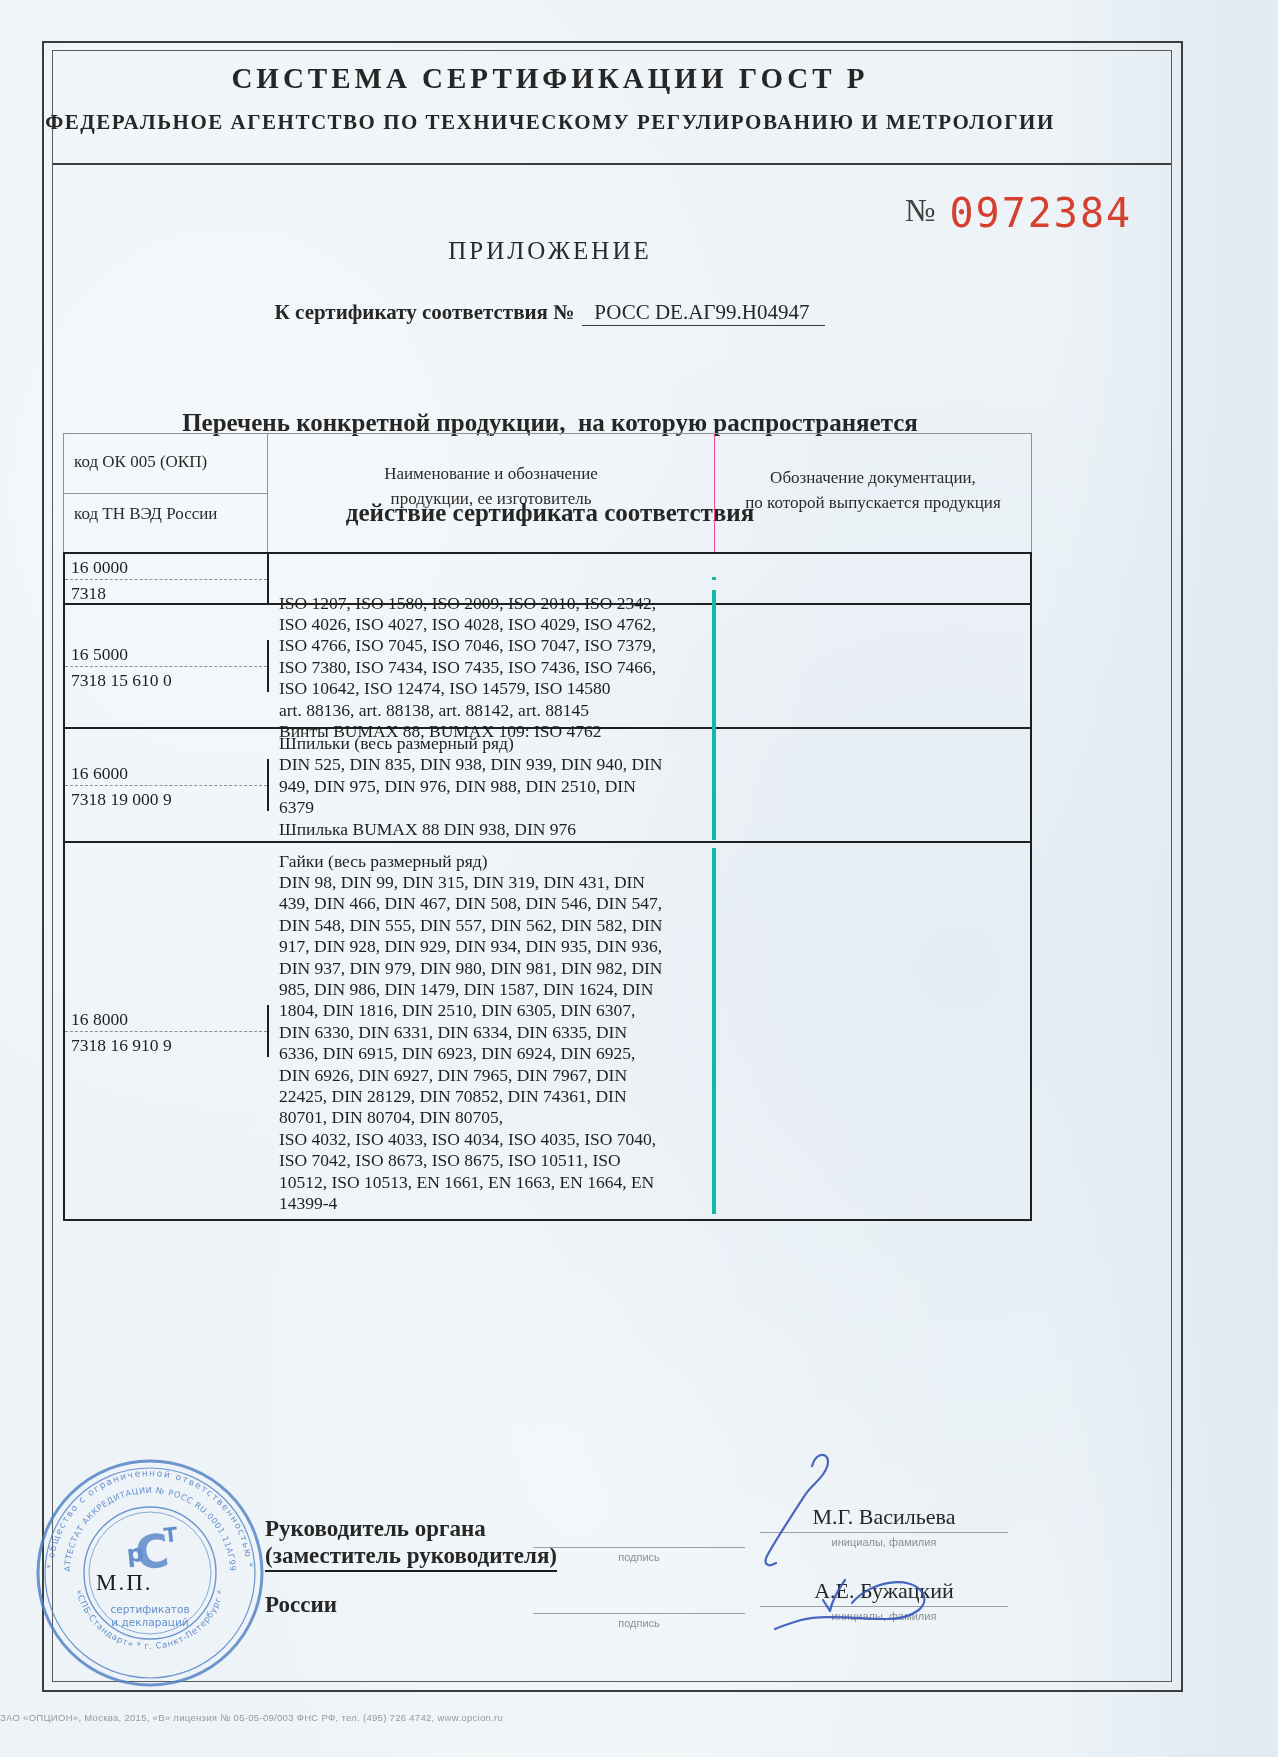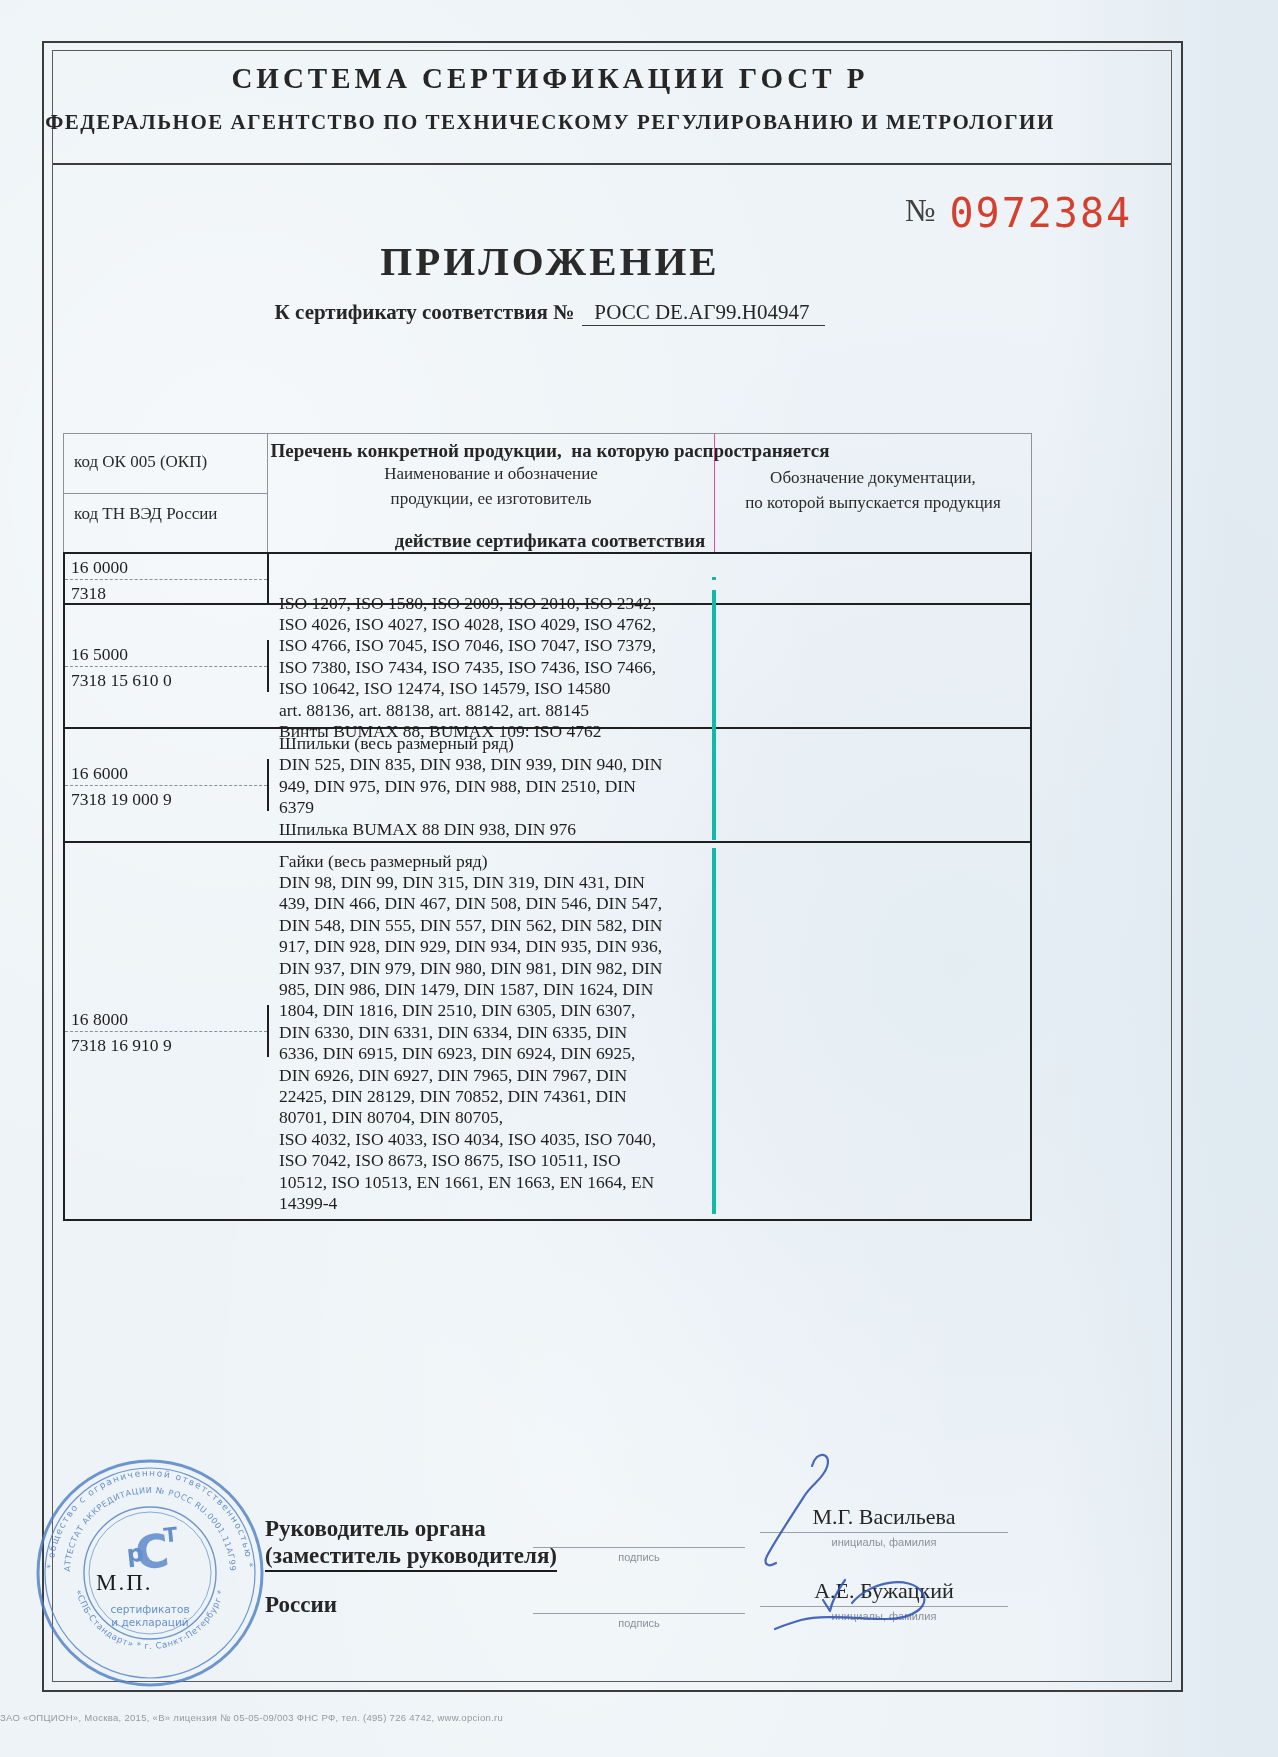--- a/index.html
+++ b/index.html
@@ -19,25 +19,25 @@
   .frame-inner{left:52px;top:50px;width:1120px;height:1632px;border:1px solid #5a5a5a;box-sizing:border-box;}
   .header-rule{left:53px;top:163px;width:1118px;border-top:2px solid #3c3c3c;}
   
   .titlebox{left:40px;width:1020px;text-align:center;white-space:nowrap;}
   .t-system{top:62px;font-size:29px;font-weight:bold;letter-spacing:4px;color:#262626;}
   .t-agency{top:110px;font-size:21px;font-weight:bold;letter-spacing:1.5px;color:#262626;}
   
   .regnum{left:905px;top:194px;display:flex;align-items:flex-start;gap:14px;}
   .regnum .no{font-size:32px;color:#41403e;line-height:1;}
   .regnum .digits{font-family:"DejaVu Sans Mono",monospace;font-size:40px;line-height:.95;color:#d5402e;letter-spacing:2px;}
-  .t-doc{top:237px;font-size:41px;font-weight:bold;letter-spacing:3px;color:#2a2a2a;}
+  .t-doc{top:237px;font-size:25px;font-weight:normal;letter-spacing:3px;color:#2a2a2a;}
   .certline{top:300px;font-size:21px;color:#262626;}
   .certline .pre{font-weight:bold;}
   .certline .val{font-weight:normal;border-bottom:1.5px solid #3a3a3a;padding:0 16px 1px 12px;margin-left:8px;}
-  .purpose{top:376px;font-size:19px;font-weight:bold;color:#262626;line-height:30px;white-space:pre;}
+  .purpose{top:348px;font-size:25px;font-weight:bold;color:#262626;line-height:30px;white-space:pre;}
   
   .ctable-head{left:63px;top:433px;width:969px;height:120px;border:1px solid #8e9398;box-sizing:border-box;display:flex;font-size:17px;color:#2a2a2a;}
   .ctable-head .hc{box-sizing:border-box;}
   .hc1{flex:0 0 204px;border-right:1px solid #8e9398;display:flex;flex-direction:column;}
   .hc1 .h1a{height:60px;box-sizing:border-box;border-bottom:1px solid #8e9398;padding:18px 6px 0 10px;}
   .hc1 .h1b{padding:10px 6px 0 10px;}
   .hc2{flex:0 0 447px;border-right:1px solid #ec4899;text-align:center;padding-top:27px;white-space:pre-line;line-height:25px;}
   .hc3{flex:1;text-align:center;padding-top:31px;white-space:pre-line;line-height:25px;}
   .ctable-body{left:63px;top:552px;width:969px;border:2px solid #1f1f1f;box-sizing:border-box;background:rgba(255,255,255,.06);}
   .trow{display:flex;box-sizing:border-box;align-items:center;}

